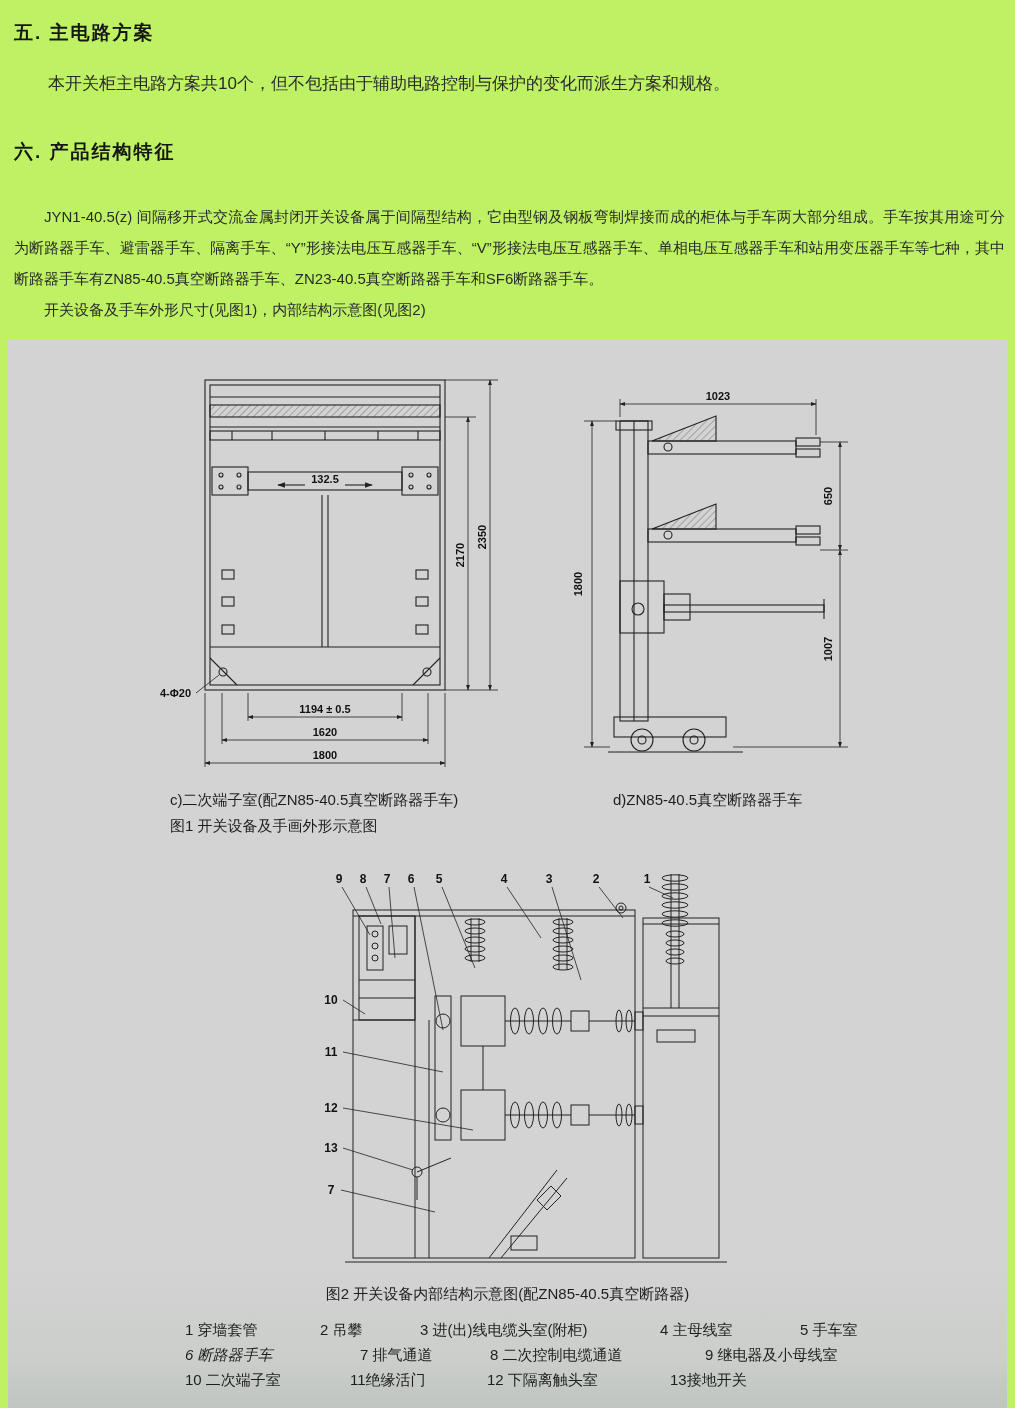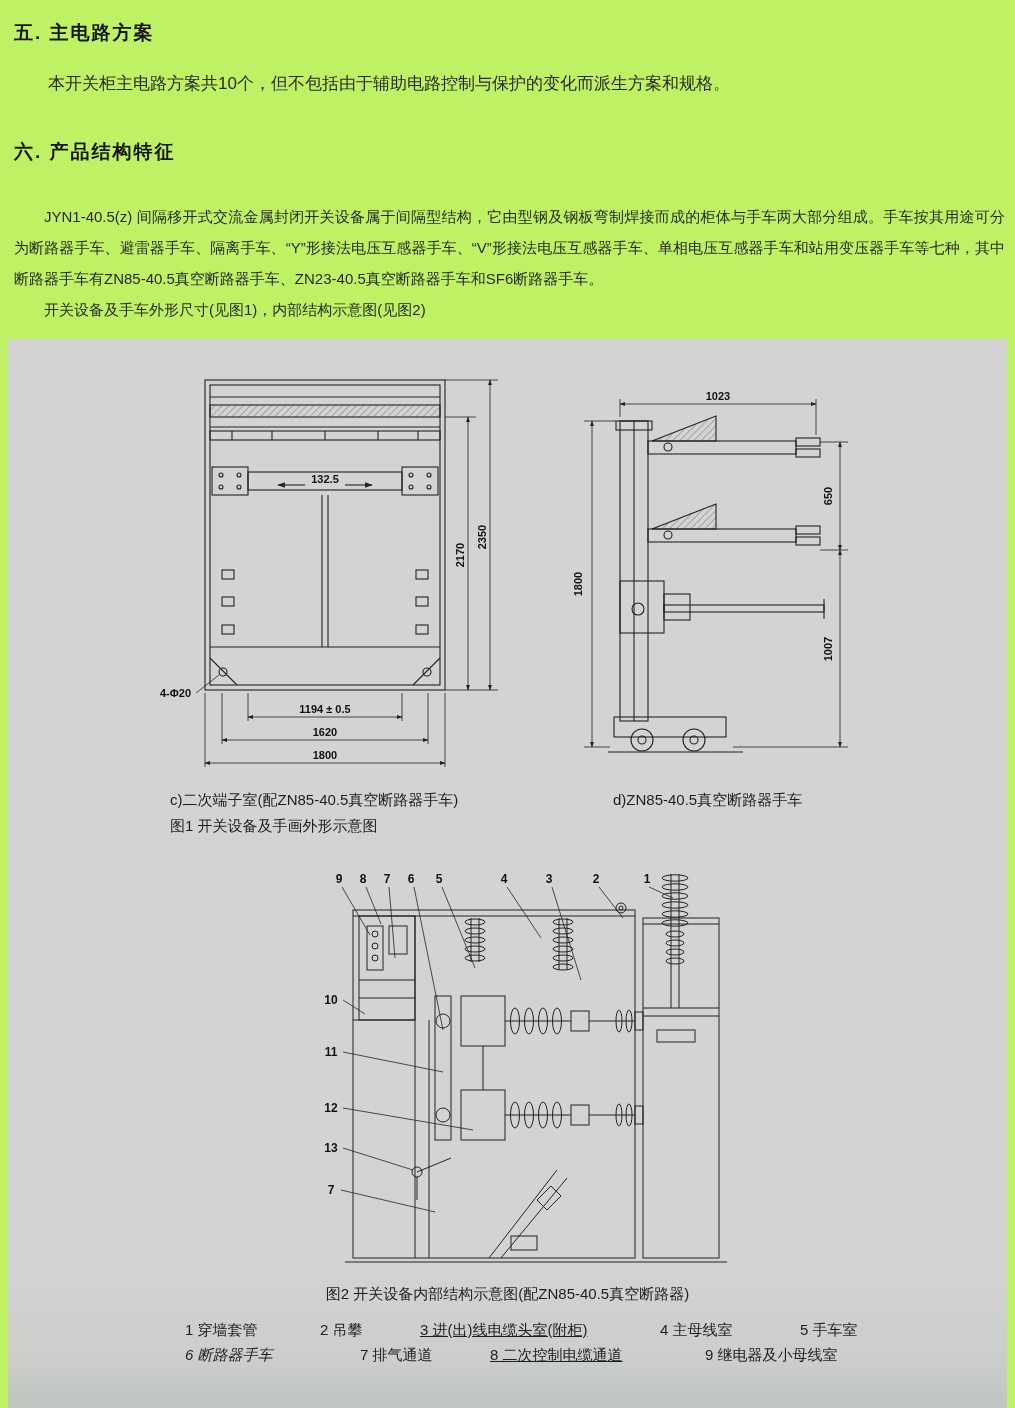--- a/index.html
+++ b/index.html
@@ -21,22 +21,22 @@
     position:relative;
     background:linear-gradient(180deg,#d3d3d3 0%, #d3d3d3 86%, #cbcecb 95%, #bfc4c0 100%);
   }
   .abs { position:absolute; }
   .cap { font-size:15px; color:#1e1e1e; white-space:nowrap; }
   .cap-center { width:100%; text-align:center; }
 
   .legend { position:absolute; left:177px; top:978px; font-size:15px; color:#1e1e1e; }
   .legend-row { display:flex; line-height:25px; white-space:nowrap; }
   .lg { display:inline-block; }
-  .r1c0{width:135px;} .r1c1{width:100px;} .r1c2{width:240px;text-decoration:underline;} .r1c3{width:140px;}
-  .r2c0{width:175px;font-style:italic;} .r2c1{width:130px;} .r2c2{width:215px;text-decoration:underline;}
+  .r1c0{width:135px;} .r1c1{width:100px;} .r1c2{width:240px;} .r1c3{width:140px;}
+  .r2c0{width:175px;font-style:italic;} .r2c1{width:130px;} .r2c2{width:215px;}
   .r3c0{width:165px;} .r3c1{width:137px;} .r3c2{width:183px;}
 
   svg.draw text { font-family:"Liberation Sans","DejaVu Sans",sans-serif; }
 </style>
 </head>
 <body>
 
 <div class="page">
 
   <div class="text-area">
@@ -321,16 +321,22 @@
         <span class="lg r1c2">3 进(出)线电缆头室(附柜)</span>
         <span class="lg r1c3">4 主母线室</span>
         <span class="lg">5 手车室</span>
       </div>
       <div class="legend-row">
         <span class="lg r2c0">6 断路器手车</span>
         <span class="lg r2c1">7 排气通道</span>
         <span class="lg r2c2">8 二次控制电缆通道</span>
         <span class="lg">9 继电器及小母线室</span>
       </div>
+      <div class="legend-row">
+        <span class="lg r3c0">10 二次端子室</span>
+        <span class="lg r3c1">11绝缘活门</span>
+        <span class="lg r3c2">12 下隔离触头室</span>
+        <span class="lg">13接地开关</span>
+      </div>
     </div>
 
   </div>
 </div>
 
 </body></html>

